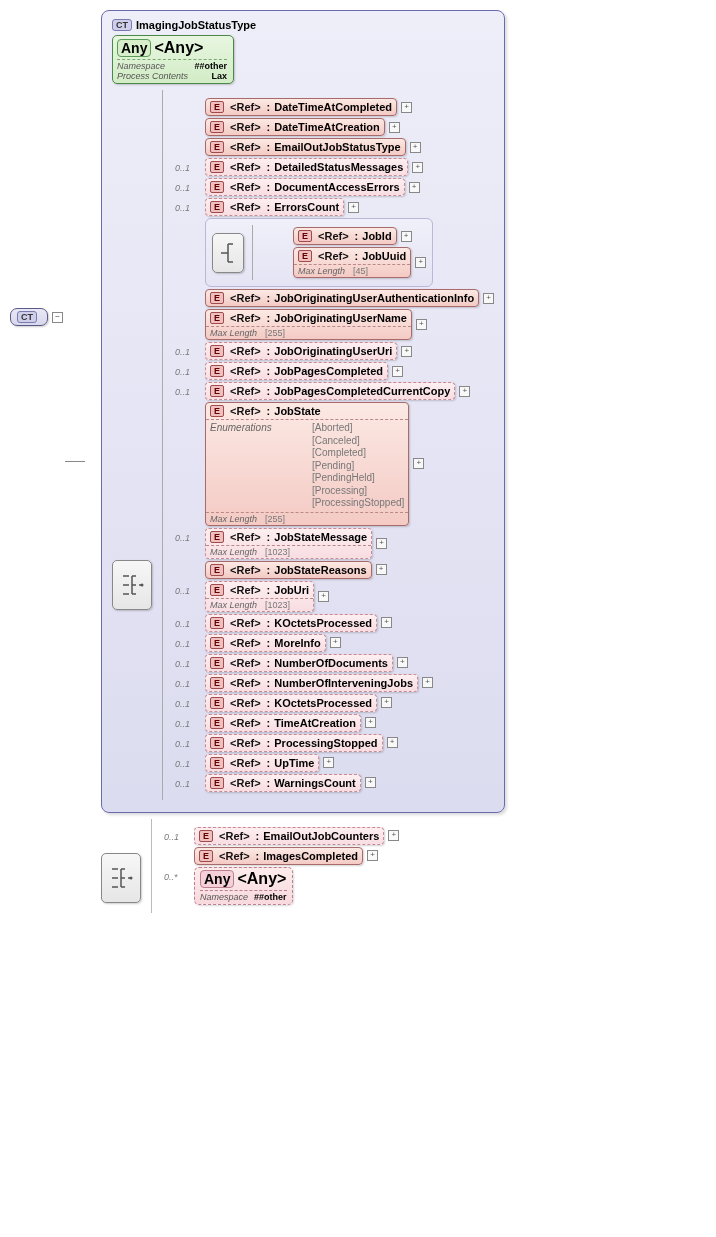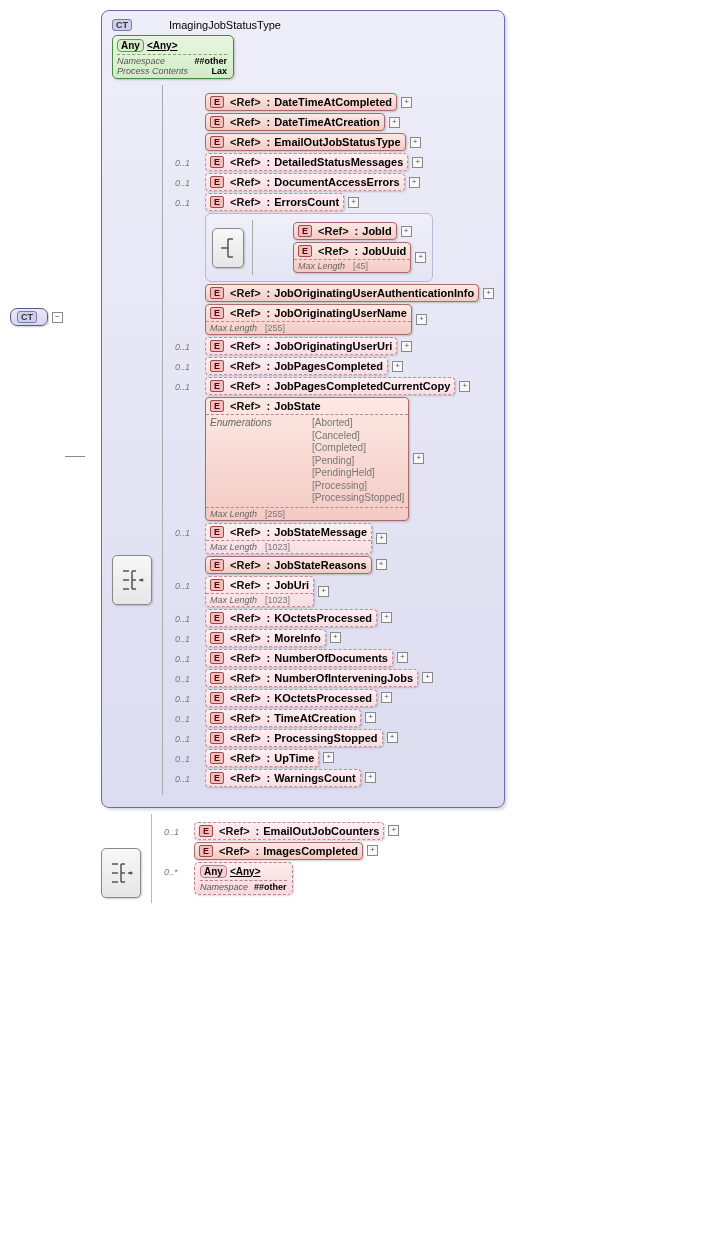--- a/index.html
+++ b/index.html
@@ -5,25 +5,25 @@
 body { font-family: Arial, sans-serif; font-size: 11px; margin: 0; padding: 10px; background: #fff; }
 .canvas { position: relative; width: 716px; height: 1237px; }
 
 .ct-box { display: inline-flex; align-items: center; border: 1px solid #5a5a8a; border-radius: 7px; background: linear-gradient(#e8e8f5,#d8d8ec); padding: 2px 6px; box-shadow: 1px 1px 2px rgba(0,0,0,.2); }
 .ct-badge { display:inline-block; background:#cfcfec; border:1px solid #7a7ab0; border-radius:3px; font-size:9px; padding:0 3px; margin-right:4px; font-weight:bold; color:#333;}
 .ct-label{ font-weight:bold; color:#000;}
 .ct-expand { margin-left:4px; width:9px; height:9px; border:1px solid #888; background:#fff; font-size:8px; line-height:8px; text-align:center; color:#444;}
 
 .big-group { border:1px solid #6a6ab0; border-radius:8px; background: linear-gradient(#eeeef9,#dcdcf0); padding:8px 10px 12px 10px; box-shadow: 2px 2px 3px rgba(0,0,0,.15); }
 .big-group-header { display:flex; align-items:center; margin-bottom:4px;}
-.big-group-title { font-weight:normal; color:#000;margin-left:33px;}
+.big-group-title { font-weight:bold; color:#000;}
 
 .any-box { border:1px solid #4a884a; border-radius:5px; background: linear-gradient(#e8f6e0,#d2ecc6); padding:3px 6px 2px 4px; box-shadow:1px 1px 2px rgba(0,0,0,.2); }
-.any-badge{ display:inline-block; border:1px solid #5a9a5a; border-radius:4px; background:#d8eeca; font-size:10px; padding:0 3px; margin-right:3px; font-weight:bold;}
-.any-title{ font-weight:bold; font-size:10px;text-decoration:underline;}
+.any-badge{ display:inline-block; border:1px solid #5a9a5a; border-radius:4px; background:#d8eeca; font-size:14px; padding:0 3px; margin-right:3px; font-weight:bold;}
+.any-title{ font-weight:bold; font-size:16px;}
 .any-meta { border-top:1px dashed #7aa870; margin-top:2px; padding-top:1px; font-size:9px; }
 .any-meta-row{ display:flex; }
 .any-meta-k{ font-style:italic; color:#555; flex:1;}
 .any-meta-v{ font-weight:bold; color:#000;}
 
 .any-box-sm { border:1px dashed #bb7f8f; border-radius:5px; background: linear-gradient(#fdecec,#f8d9dd); padding:2px 5px; box-shadow:1px 1px 2px rgba(0,0,0,.15); }
 .any-box-sm .any-badge{ border-color:#bb7f8f; background:#f6d0d8;}
 .any-meta-sm{ border-top:1px dashed #bb7f8f; margin-top:2px; padding-top:1px; font-size:9px; display:flex;}
 .any-meta-sm .k{ font-style:italic; color:#555; margin-right:6px;}
 .any-meta-sm .v{ font-weight:bold;}

